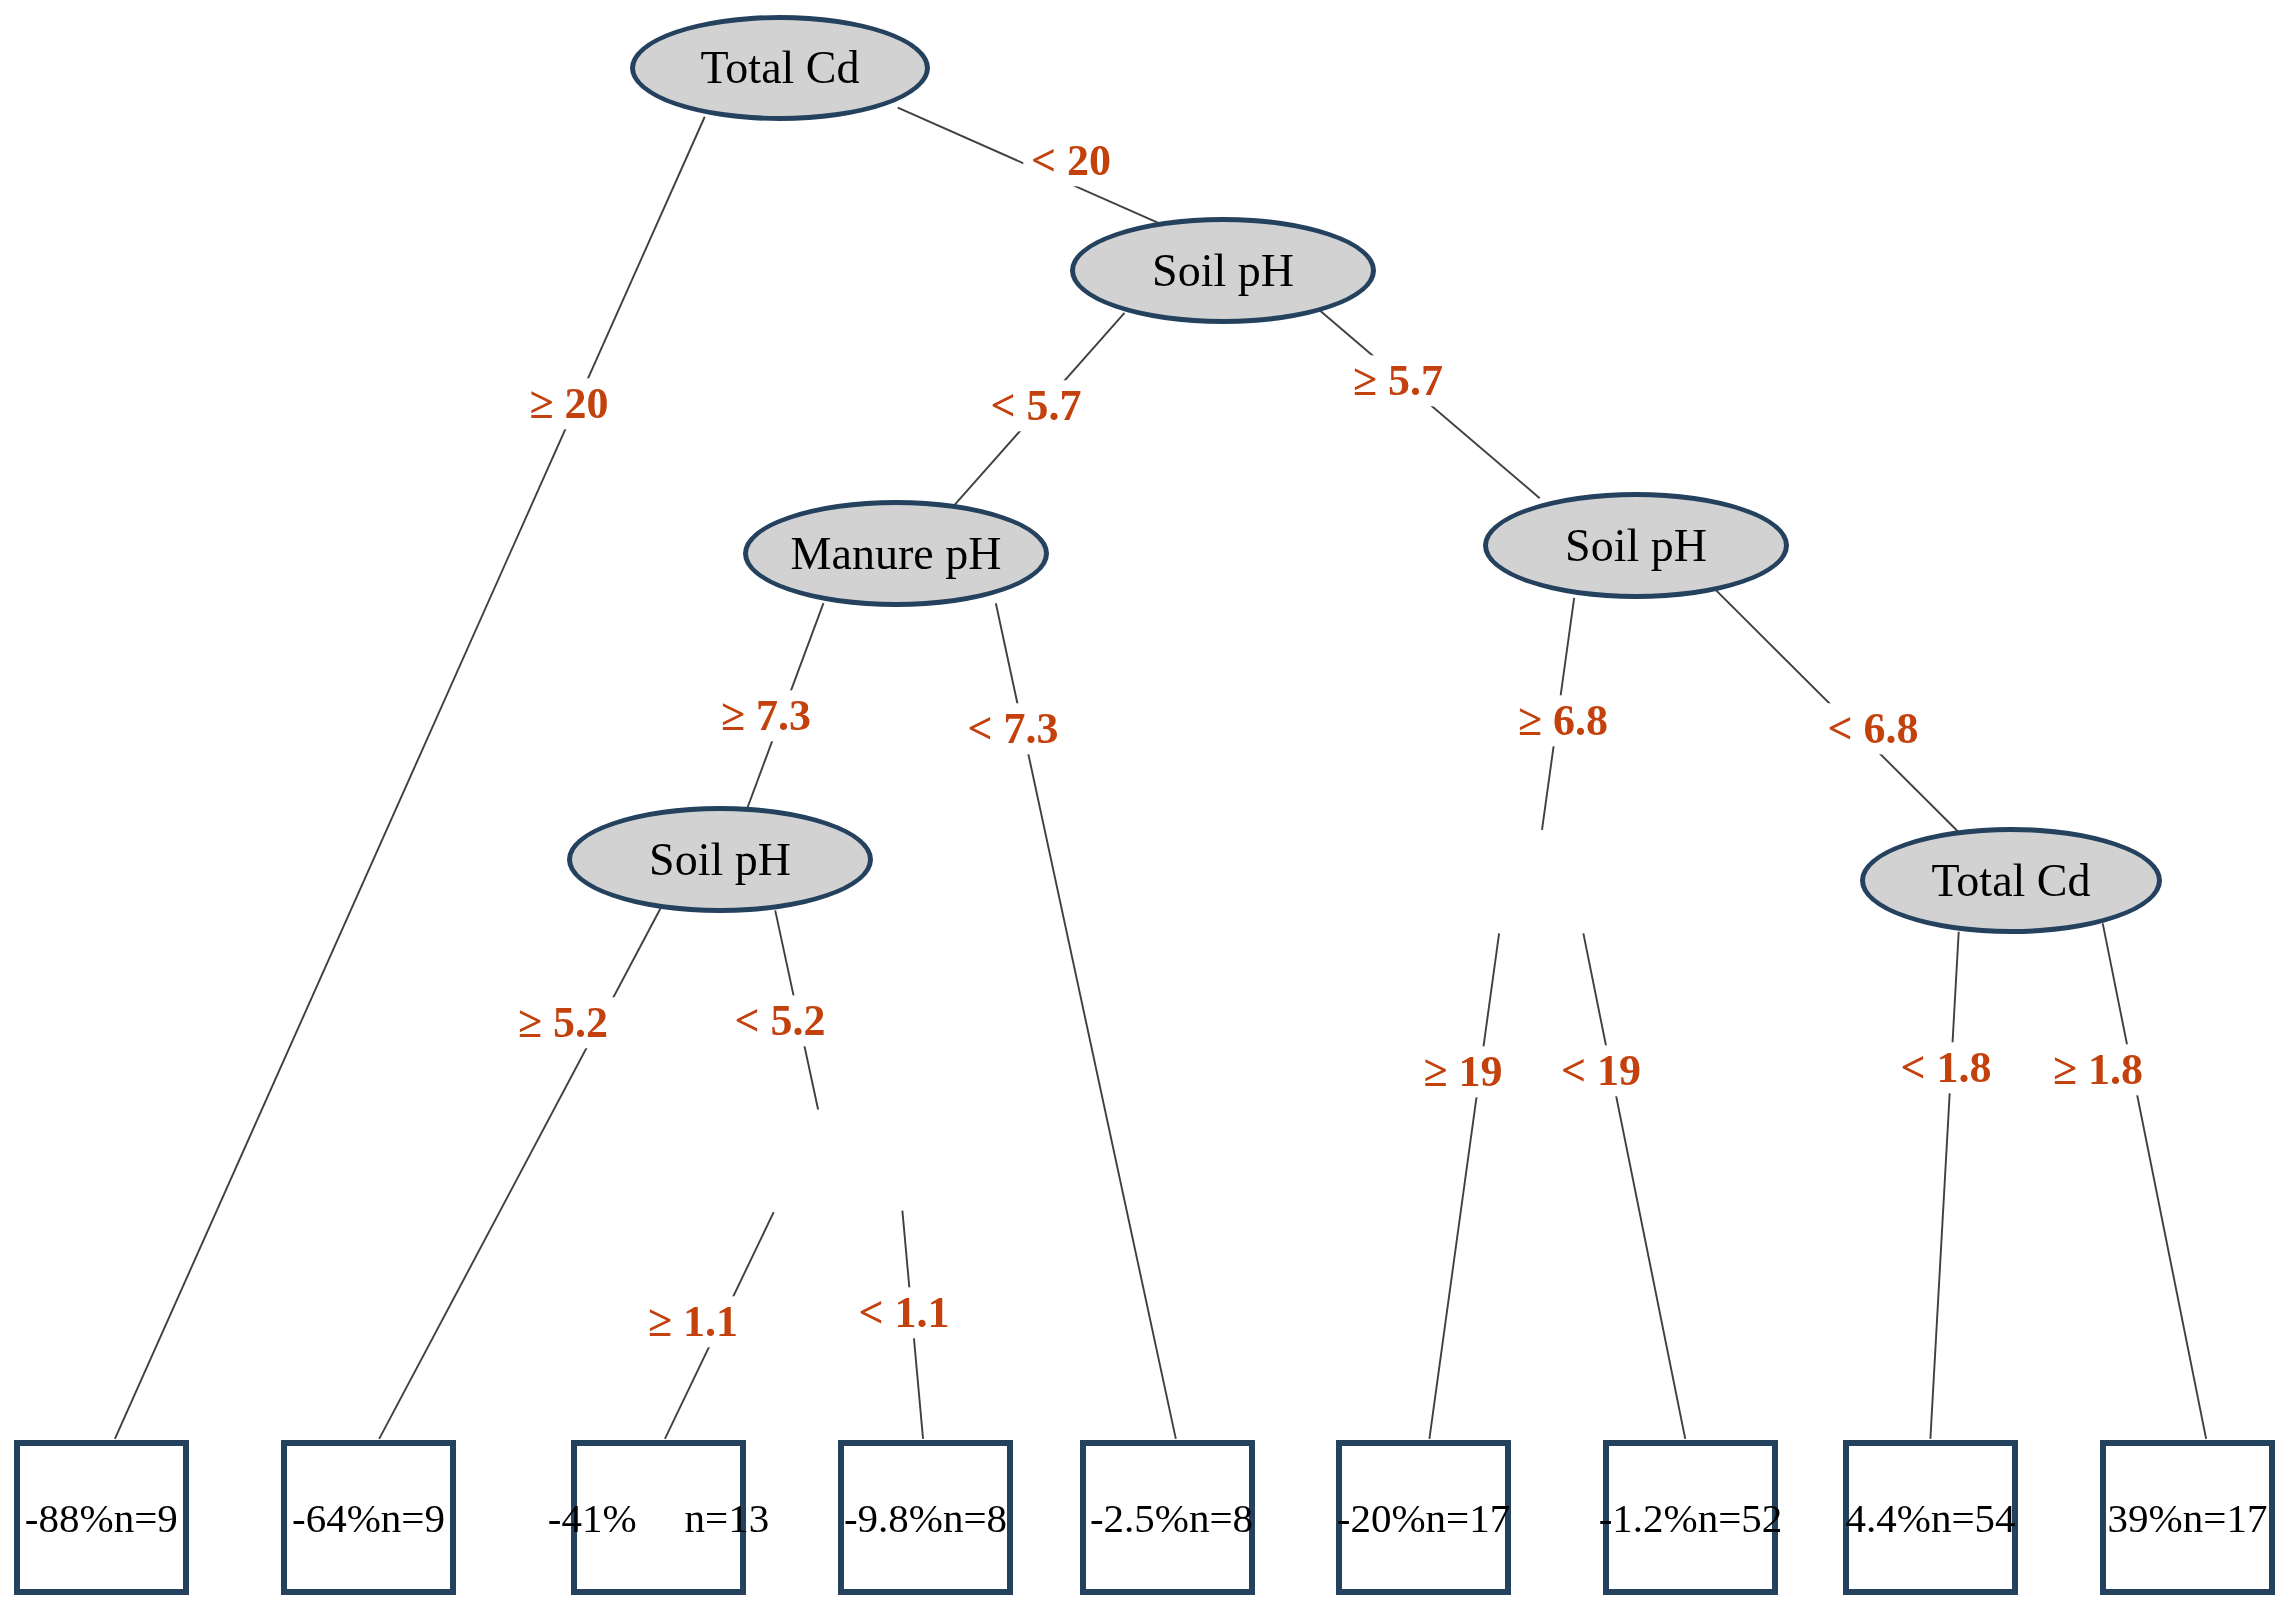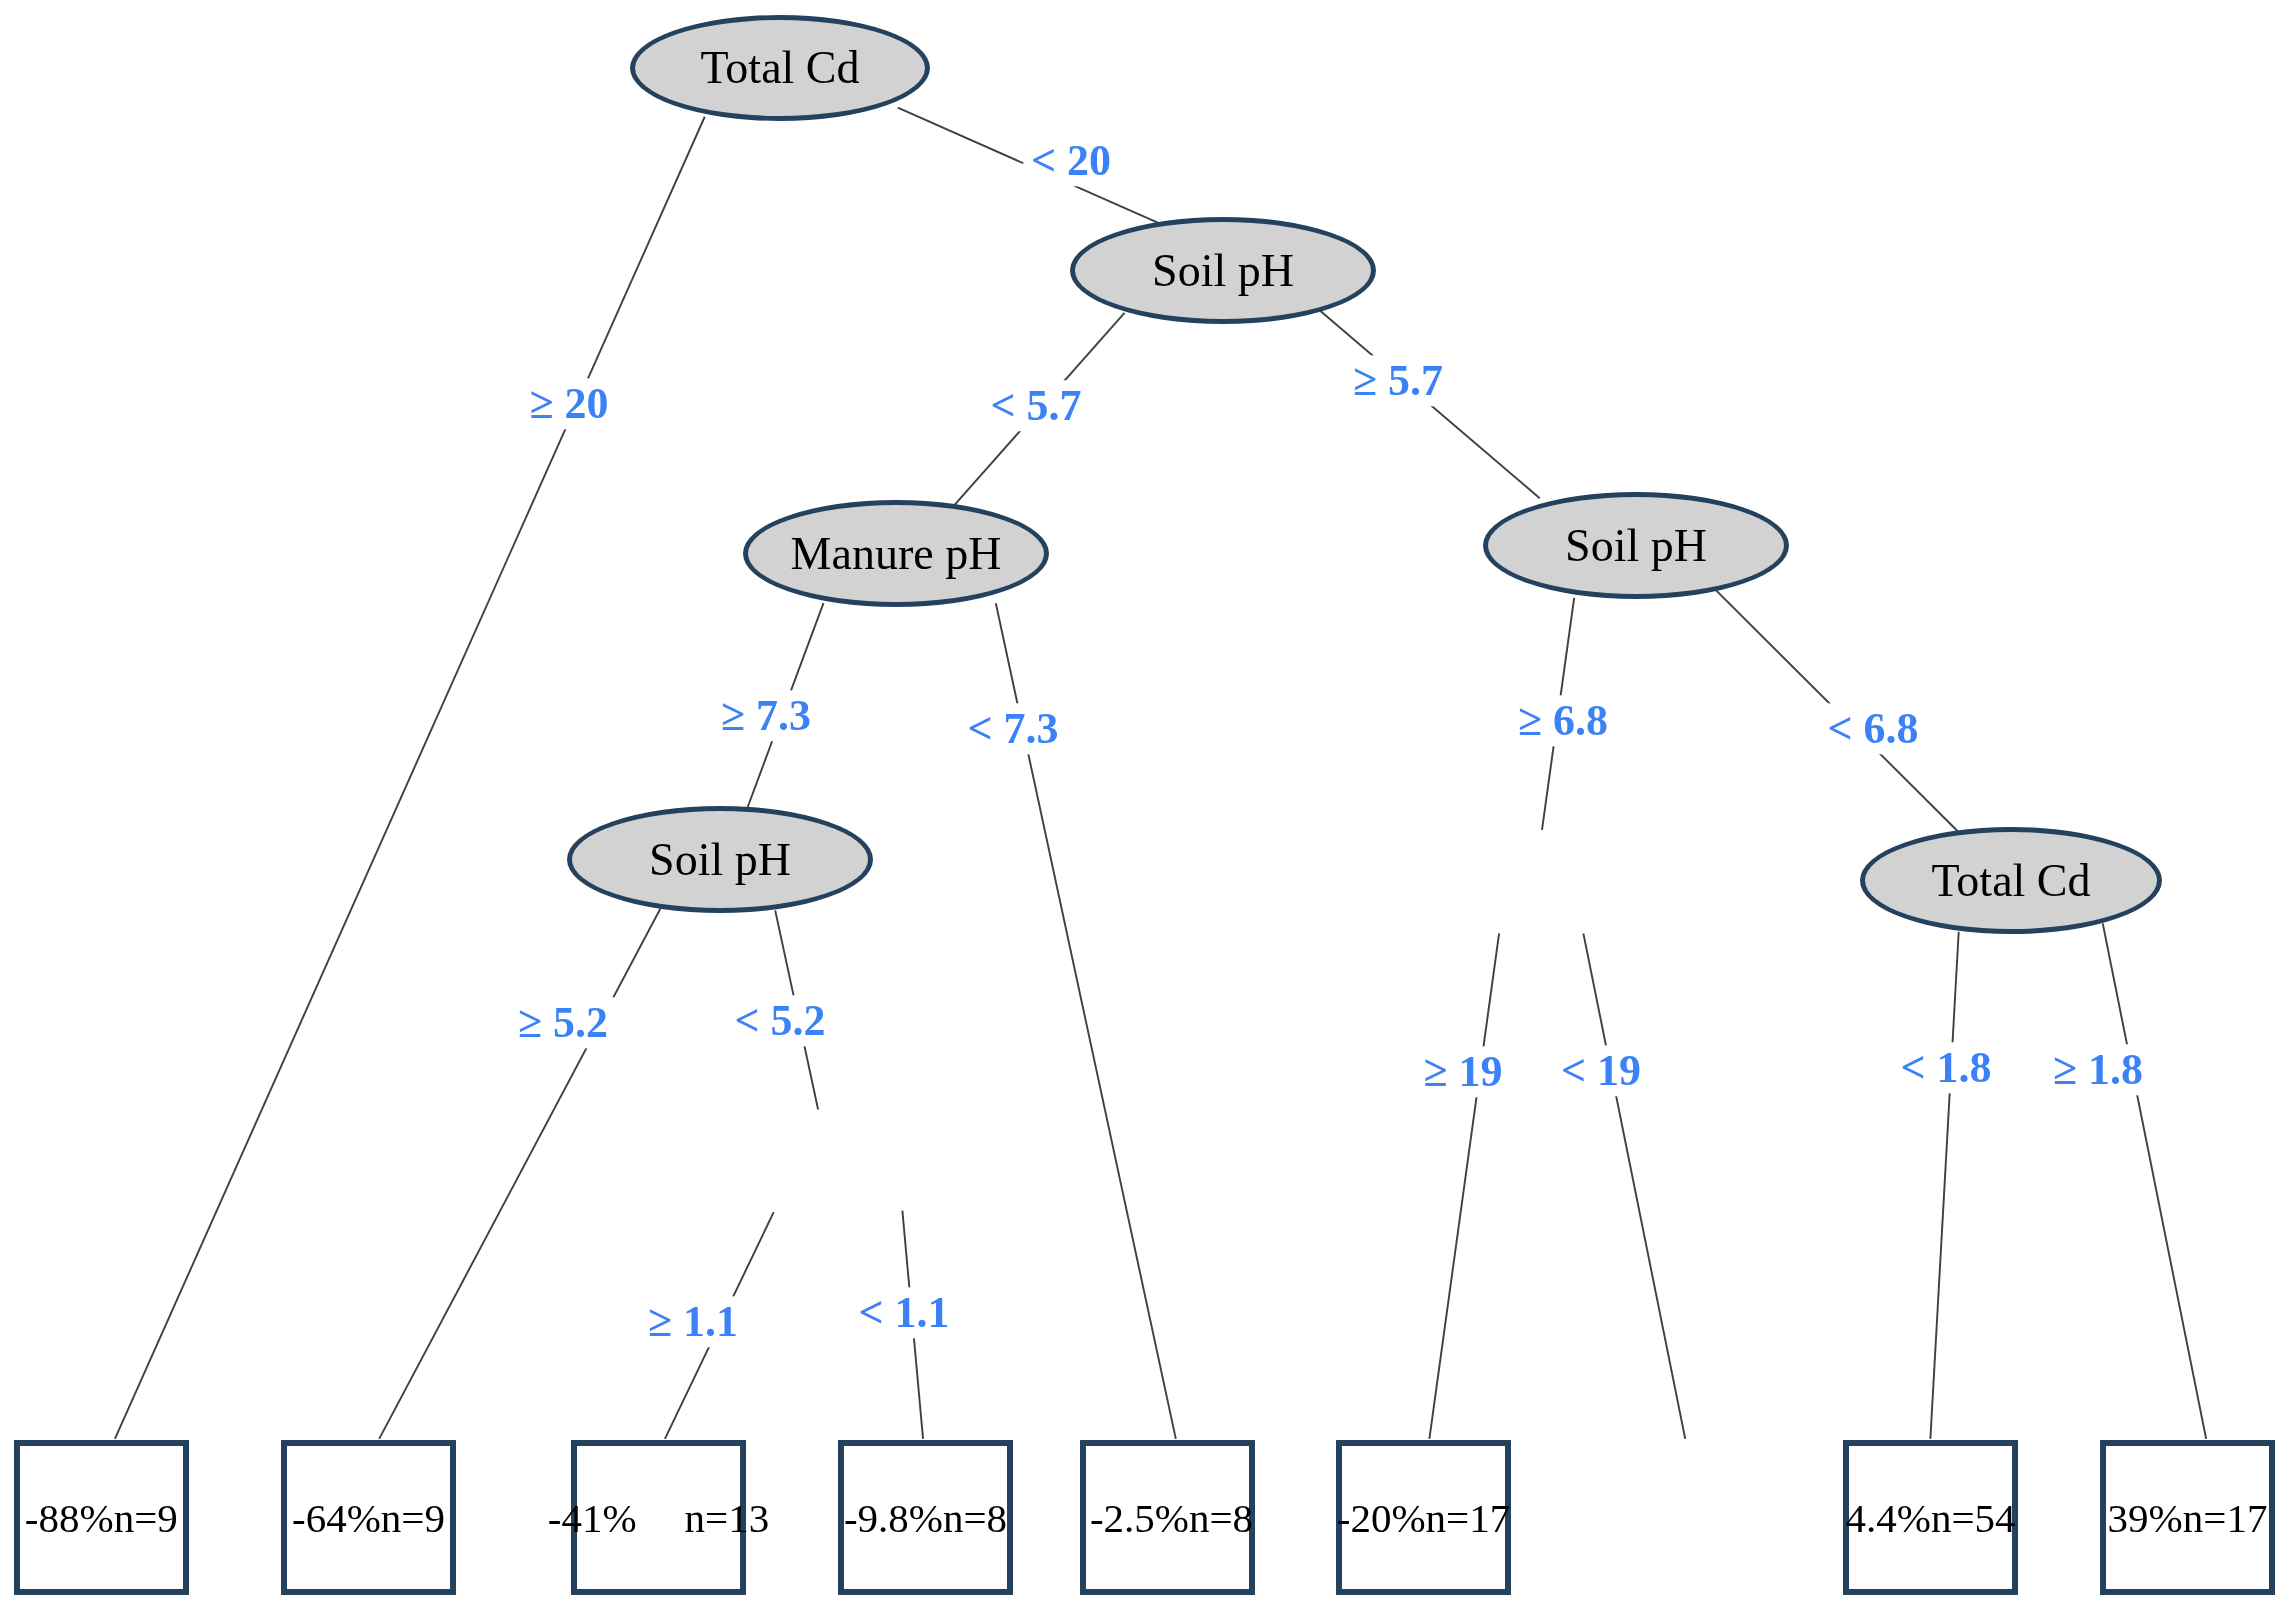--- a/index.html
+++ b/index.html
@@ -39,21 +39,21 @@
     font-size: 46px;
     color: #000;
     white-space: nowrap;
   }
   .edge-label {
     position: absolute;
     transform: translate(-50%, -50%);
     background: #ffffff;
     font-weight: bold;
     font-size: 44px;
-    color: #3b82f6;
+    color: #c2410c;
     padding: 1.5px 7.7px;
     white-space: nowrap;
     line-height: 1.1;
   }
   .leaf {
     position: absolute;
     width: 175px;
     height: 155px;
     background: #ffffff;
     border: 6.1px solid #24415e;
@@ -147,20 +147,24 @@
     <span>n=8</span>
   </div>
   <div class="leaf" style="left:1080px; top:1440px;padding-left:8px;">
     <span>-2.5%</span>
     <span>n=8</span>
   </div>
   <div class="leaf" style="left:1336px; top:1440px;">
     <span>-20%</span>
     <span>n=17</span>
   </div>
+  <div class="leaf" style="left:1603px; top:1440px;">
+    <span>-1.2%</span>
+    <span>n=52</span>
+  </div>
   <div class="leaf" style="left:1843px; top:1440px;">
     <span>4.4%</span>
     <span>n=54</span>
   </div>
   <div class="leaf" style="left:2100px; top:1440px;">
     <span>39%</span>
     <span>n=17</span>
   </div>
 
 </div>

